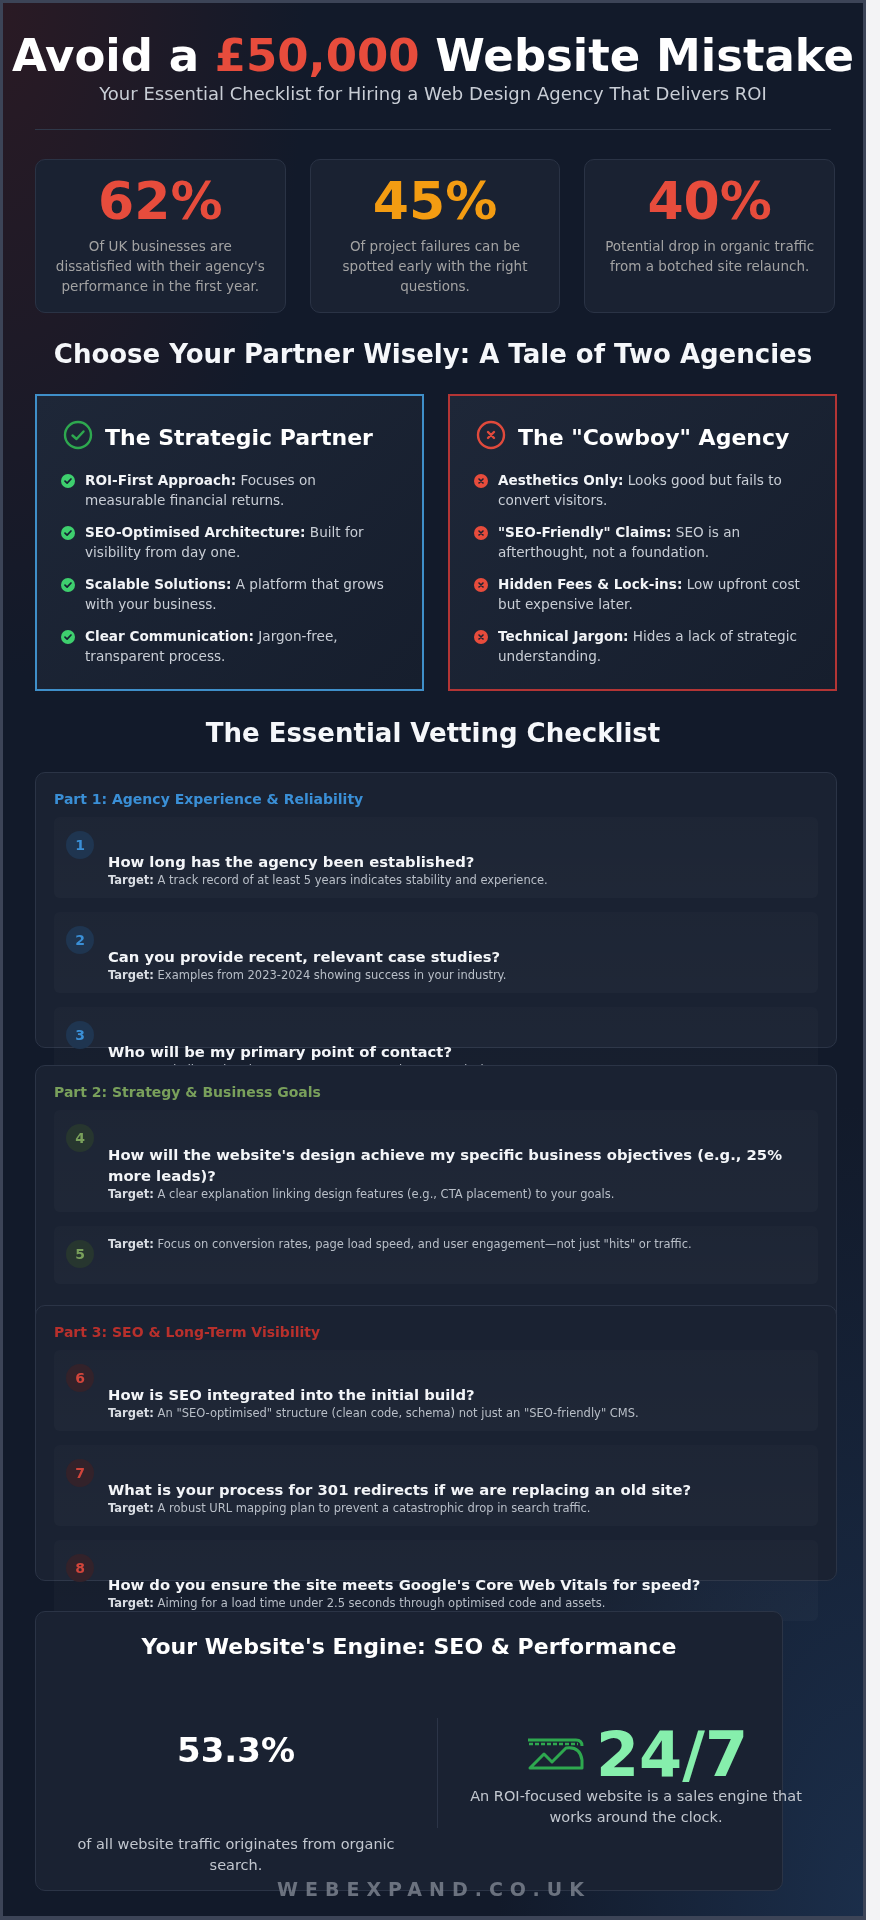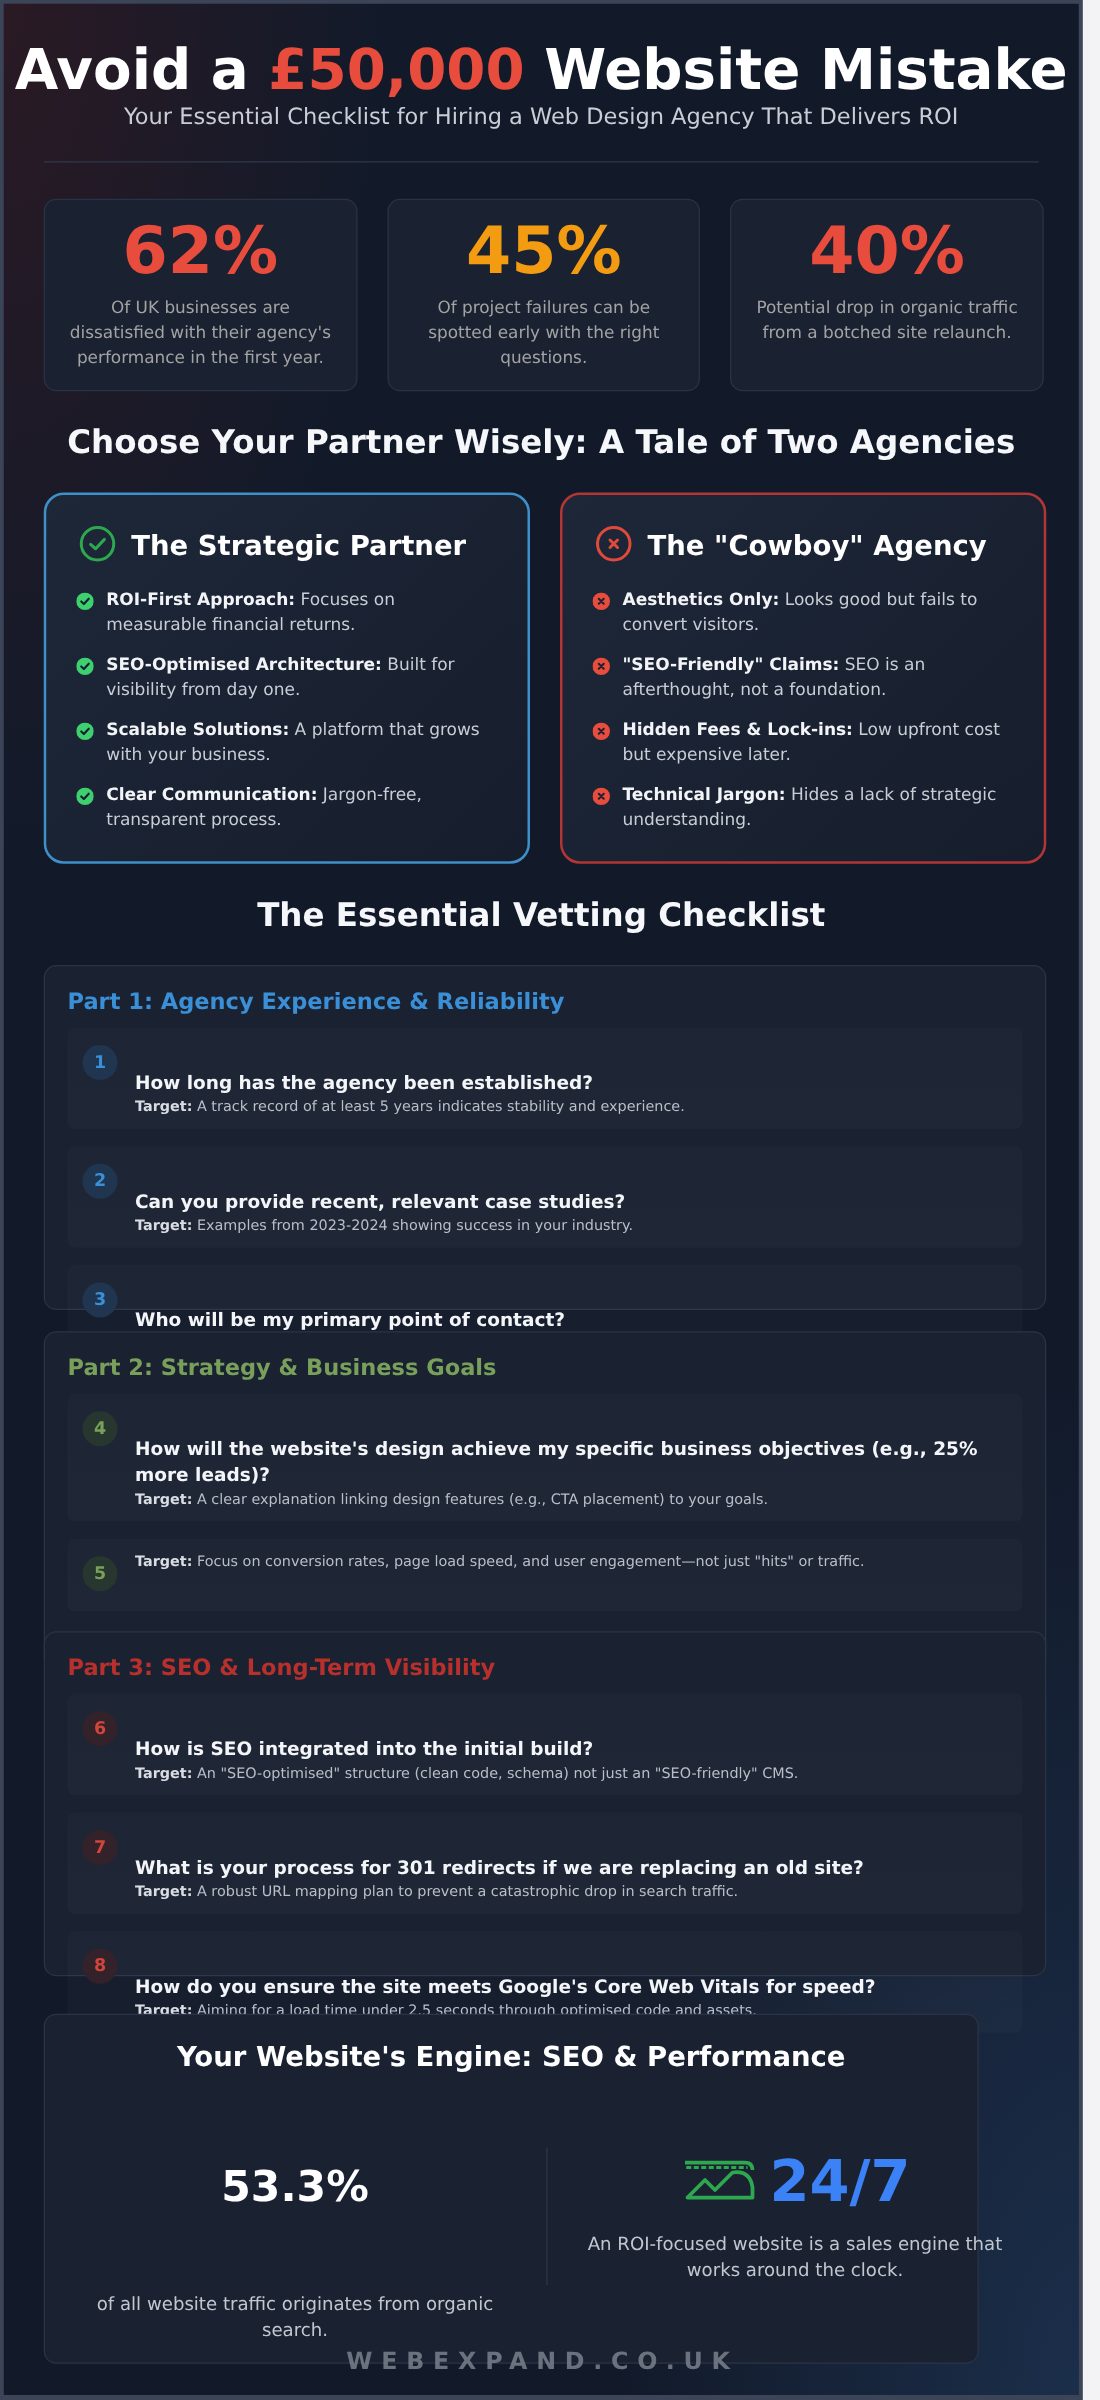--- a/index.html
+++ b/index.html
@@ -31,37 +31,37 @@
     text-align: center; padding-top: 10px;
   }
   .stat .num { font-size: 52px; font-weight: bold; line-height: 62px; }
   .stat .txt { font-size: 13.5px; color: #a3a3a3; line-height: 20px; margin: 4px 14px 0; }
 
   .sec-title {
     position: absolute; left: 0; right: 0; text-align: center; font-size: 26px; font-weight: bold; color: #f5f7fa;
   }
   .compare { position: absolute; left: 32px; top: 391px; width: 802px; display: flex; gap: 24px; }
   .cmp {
-    flex: 1; height: 297px; border-radius: 16px; padding: 24px 24px 0 24px;
+    flex: 1; height: 297px; border-radius: 0; padding: 24px 24px 0 24px;
     background: linear-gradient(135deg, #1e2738 0%, #161e2d 100%);
   }
   .cmp.good { border: 2px solid #3f8fc9; }
   .cmp.bad { border: 2px solid #b33535; }
   .cmp-head { display: flex; align-items: center; gap: 12px; margin-bottom: 16px; padding-left: 2px; }
   .cmp-head .title { font-size: 22px; font-weight: bold; color: #ffffff; }
   .cmp-item { display: flex; gap: 10px; margin-bottom: 12px; }
   .cmp-item .bul { width: 14px; flex: 0 0 14px; margin-top: 3px; }
   .cmp-item .body { font-size: 13.6px; line-height: 20px; color: #c9ced6; }
   .cmp-item .body b { color: #f2f4f7; }
 
   .part {
     position: absolute; left: 32px; width: 802px; background: #1a2232;
     border: 1px solid #2b3446; border-radius: 10px; padding: 18px 18px 0 18px;
   }
-  .part-title { font-size: 18px; font-weight: bold; margin-bottom: 10px; }
+  .part-title { font-size: 14px; font-weight: bold; margin-bottom: 10px; }
   .q {
     display: flex; gap: 14px; padding: 10px 12px; border-radius: 6px;
     background: linear-gradient(180deg, rgba(255,255,255,0.015), rgba(255,255,255,0.025));
     margin-bottom: 14px; min-height: 58px;
   }
   .q .badge {
     width: 28px; height: 28px; flex: 0 0 28px; border-radius: 50%;
     display: flex; align-items: center; justify-content: center; font-size: 14px; font-weight: bold; margin-top: 4px;
   }
   .q .qt { font-size: 14.8px; font-weight: bold; color: #f3f5f8; line-height: 21px; margin-top: 24px; }
@@ -70,21 +70,21 @@
 
   .engine {
     position: absolute; left: 32px; top: 1608px; width: 748px; height: 280px;
     background: #1a2232; border: 1px solid #2b3446; border-radius: 10px;
   }
   .engine-title { position: absolute; left: 0; right: 0; top: 22px; text-align: center; font-size: 22px; font-weight: bold; color: #fff; }
   .engine-div { position: absolute; left: 401px; top: 106px; width: 1px; height: 110px; background: #2c3548; }
   .eng-left-num { position: absolute; left: 0; width: 400px; top: 118px; text-align: center; font-size: 34px; font-weight: bold; color: #fff; }
   .eng-left-txt { position: absolute; left: 40px; width: 320px; top: 222px; text-align: center; font-size: 14.5px; line-height: 21px; color: #c2c7cf; }
   .eng-right-head { position: absolute; left: 401px; width: 400px; top: 106px; display: flex; justify-content: center; align-items: center; gap: 12px; }
-  .eng-right-num { font-size: 46px; font-weight: bold; color: #3b82f6; }
+  .eng-right-num { font-size: 62px; font-weight: bold; color: #86efac; }
   .eng-right-txt { position: absolute; left: 430px; width: 340px; top: 174px; text-align: center; font-size: 14.5px; line-height: 21px; color: #c2c7cf; }
   .footer-mark {
     position: absolute; left: 16px; right: 14px; top: 1875px; text-align: center;
     font-size: 19px; font-weight: bold; letter-spacing: 7px; color: #7a818d; opacity: 0.85;
   }
 </style>
 </head>
 <body>
 
 <div class="frame">

